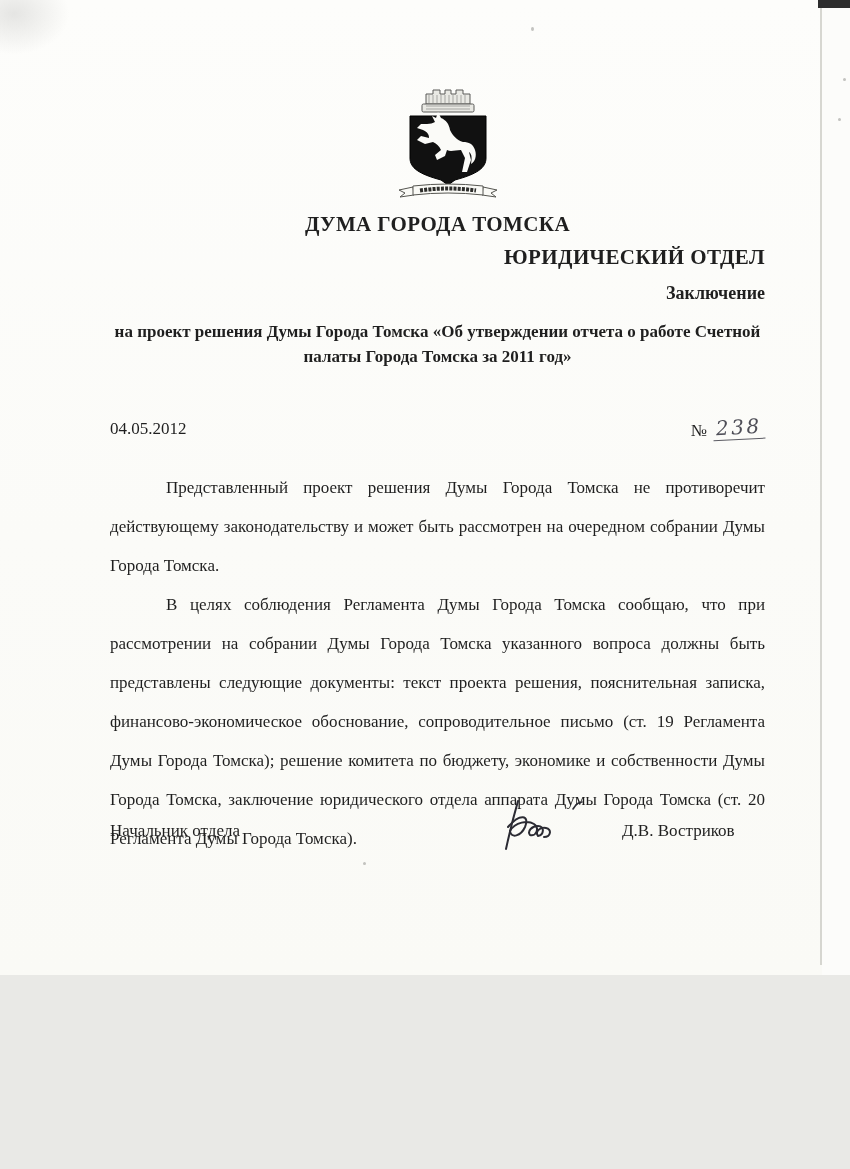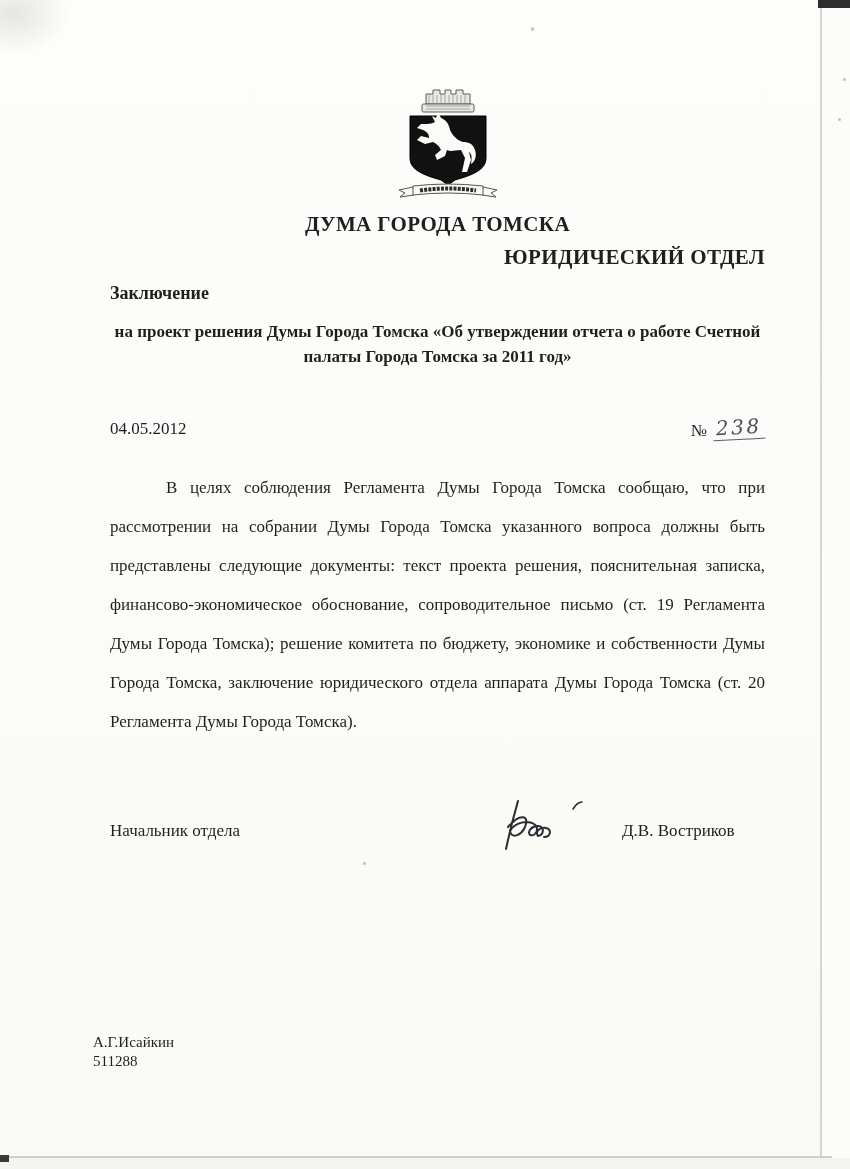--- a/index.html
+++ b/index.html
@@ -1,18 +1,18 @@
 <!DOCTYPE html>
 <html><head>
 <meta charset="utf-8">
 <style>
   html,body{margin:0;padding:0;background:#e9e9e6;}
   #page{
     position:relative;
-    width:850px;height:1169px;
+    width:850px;height:975px;
     margin:0 auto;
     background:linear-gradient(180deg,#fdfdfb 0%,#fbfbf8 55%,#fafaf6 100%);
     overflow:hidden;
     font-family:"Liberation Serif","DejaVu Serif",serif;
     color:#1f1f1f;
   }
   
   .edge-right-line{position:absolute;top:6px;bottom:10px;left:820px;width:2px;background:#cdcdc7;opacity:.8;}
   .edge-right-paper{position:absolute;top:0;bottom:0;left:822px;right:0;background:#fcfcfa;}
   .corner-tr{position:absolute;top:0;left:818px;width:32px;height:8px;background:#2d2d2d;}
@@ -21,21 +21,21 @@
   .corner-bl{position:absolute;left:0;top:1155px;width:9px;height:7px;background:#3a3a3a;}
   .smudge-tl{position:absolute;left:0;top:0;width:70px;height:55px;
     background:radial-gradient(ellipse at 20% 25%,rgba(120,120,118,.18),rgba(120,120,118,0) 70%);}
   .speck{position:absolute;border-radius:50%;background:#8a8a86;opacity:.5;}
 
   
   .content{position:absolute;left:110px;width:655px;top:0;}
   .emblem-wrap{margin-top:86px;text-align:center;transform:translateX(10px);}
   .h-org{margin:10px 0 0;text-align:center;font-size:21px;font-weight:bold;letter-spacing:.4px;line-height:24px;}
   .h-dept{margin:9px 0 0;text-align:right;font-size:21px;font-weight:bold;letter-spacing:.4px;line-height:24px;}
-  .h-doctype{margin:13px 0 0;text-align:left;font-size:18px;font-weight:bold;line-height:22px;}
+  .h-doctype{margin:13px 0 0;text-align:right;font-size:18px;font-weight:bold;line-height:22px;}
   .h-subject{margin:15px 0 0;text-align:center;font-size:17px;font-weight:bold;line-height:25px;}
 
   .dateline{margin-top:49px;display:flex;justify-content:space-between;font-size:17px;line-height:22px;}
   .num-group{display:flex;align-items:flex-end;gap:6px;}
   .num-hand{
     display:inline-block;
     font-family:"DejaVu Serif",serif;
     font-style:italic;font-size:20px;letter-spacing:2.5px;
     color:#4e4e57;
     border-bottom:1.4px solid #5c5c64;
@@ -120,20 +120,21 @@
 
     <div class="dateline">
       <span>04.05.2012</span>
       <span class="num-group">
         <span>№</span>
         <span class="num-hand">238</span>
       </span>
     </div>
 
     <div class="bodytext">
+      <p>Представленный проект решения Думы Города Томска не противоречит действующему законодательству и может быть рассмотрен на очередном собрании Думы Города Томска.</p>
       <p>В целях соблюдения Регламента Думы Города Томска сообщаю, что при рассмотрении на собрании Думы Города Томска указанного вопроса должны быть представлены следующие документы: текст проекта решения, пояснительная записка, финансово-экономическое обоснование, сопроводительное письмо (ст. 19 Регламента Думы Города Томска); решение комитета по бюджету, экономике и собственности Думы Города Томска, заключение юридического отдела аппарата Думы Города Томска (ст. 20 Регламента Думы Города Томска).</p>
     </div>
   </div>
 
   <div class="sigrow">
     <span class="sig-title">Начальник отдела</span>
     <span class="sig-scribble">
       <svg width="120" height="60" viewBox="0 0 120 60">
         <g fill="none" stroke="#2b2b33" stroke-width="2" stroke-linecap="round">
           <path d="M40,6 C36,20 31,40 28,54"></path>

